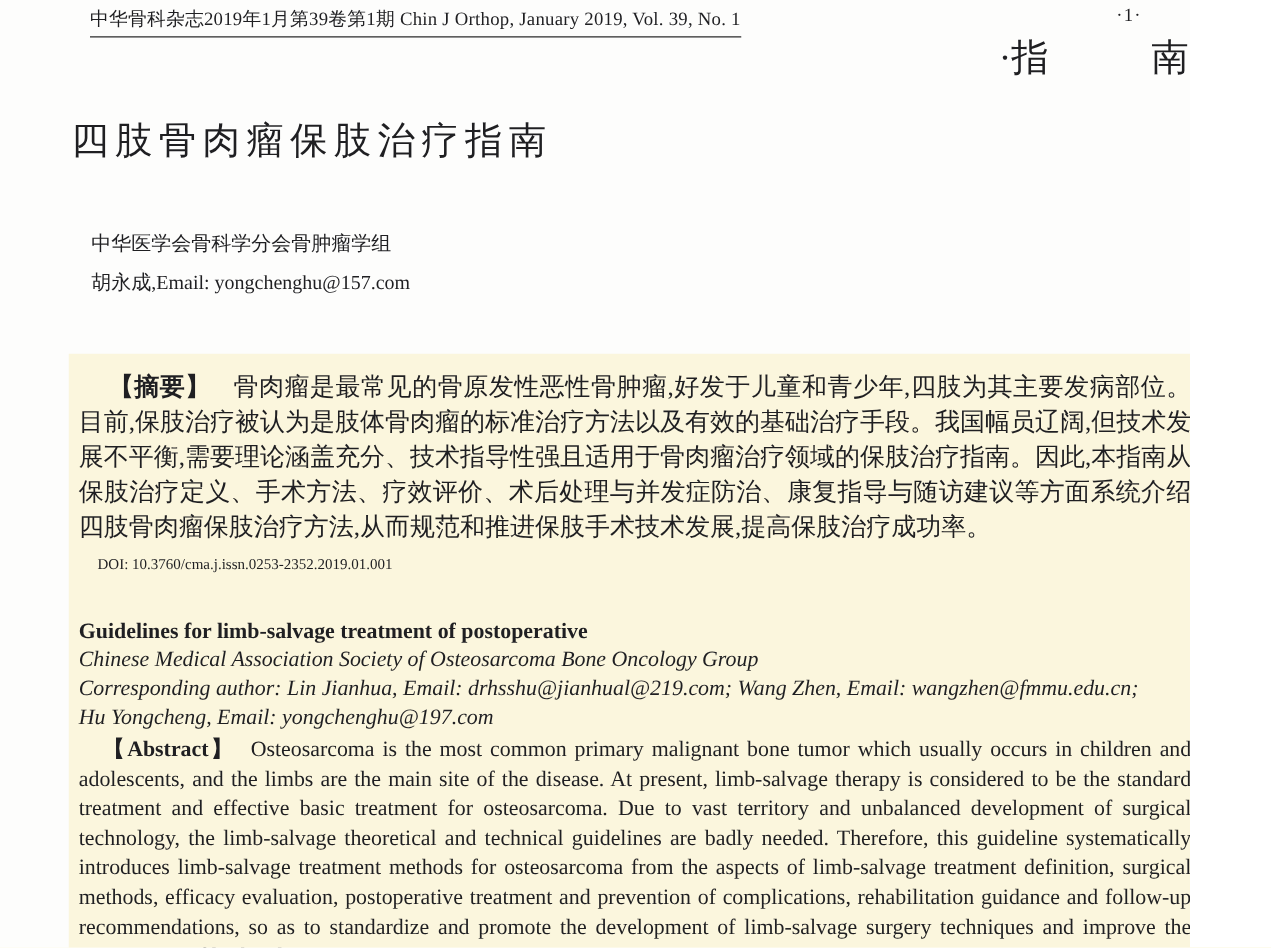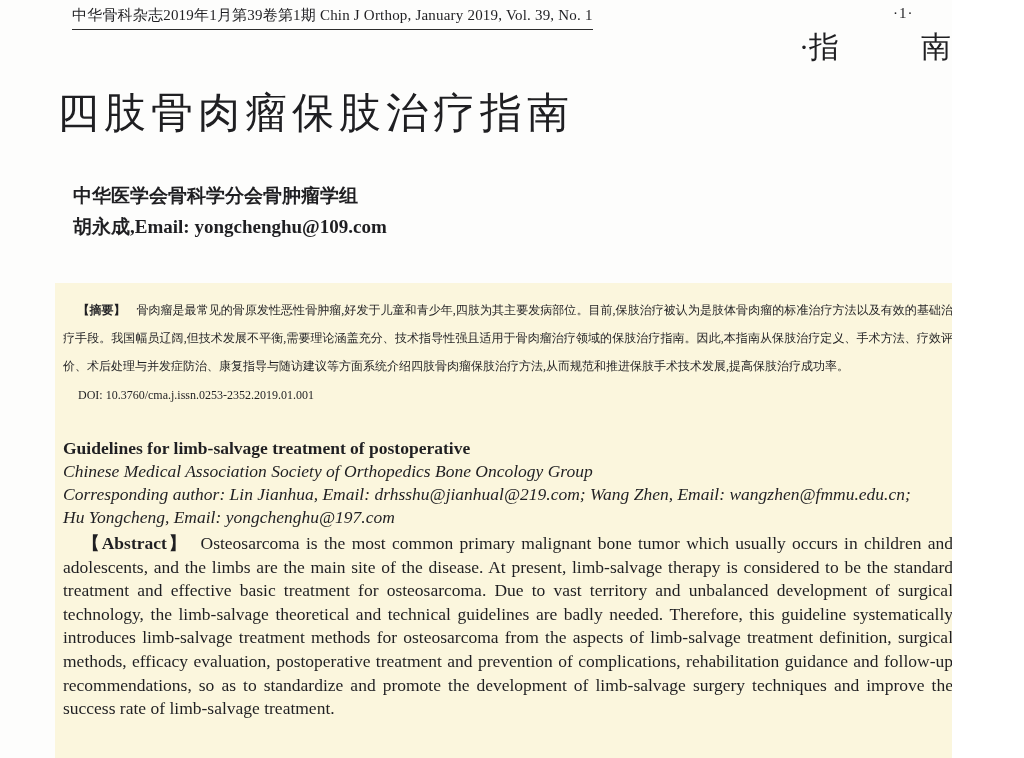--- a/index.html
+++ b/index.html
@@ -53,49 +53,48 @@
     font-size:30px;
     line-height:34px;
     white-space:nowrap;
   }
 
   
   .title{
     position:absolute;
     left:57px; top:88px;
     margin:0;
-    font-size:42px;
+    font-size:30px;
     font-weight:400;
     letter-spacing:5px;
     line-height:50px;
     white-space:nowrap;
   }
 
   
   .authors{
     position:absolute;
     left:73px; top:180px;
-    font-size:19px;
+    font-size:16px;
     line-height:31px;
-    font-weight:bold;
   }
   .authors p{margin:0;}
 
   
   .abstract-box{
     position:absolute;
     left:55px; top:283px;
     width:903px;
     height:500px;
     background:var(--abstract-bg);
     padding:13px 5px 0 8px;
   }
   .cn-abstract{
     margin:0;
-    font-size:12px;
+    font-size:20px;
     line-height:28px;
     text-align:justify;
     text-indent:1.2em;
   }
   .cn-abstract .label{font-weight:bold; margin-right:.9em;}
   .cn-doi{
     margin:1px 0 0;
     font-size:12px;
     line-height:28px;
     text-indent:1.25em;
@@ -124,34 +123,34 @@
 
   <div class="section-label">
     <span>·指</span>
     <span>南·</span>
   </div>
 
   <h1 class="title">四肢骨肉瘤保肢治疗指南</h1>
 
   <div class="authors">
     <p>中华医学会骨科学分会骨肿瘤学组</p>
-    <p>胡永成,Email: yongchenghu@109.com</p>
+    <p>胡永成,Email: yongchenghu@157.com</p>
   </div>
 
   <div class="abstract-box">
 
     <p class="cn-abstract">
       <span class="label">【摘要】</span><span>骨肉瘤是最常见的骨原发性恶性骨肿瘤,好发于儿童和青少年,四肢为其主要发病部位。目前,保肢治疗被认为是肢体骨肉瘤的标准治疗方法以及有效的基础治疗手段。我国幅员辽阔,但技术发展不平衡,需要理论涵盖充分、技术指导性强且适用于骨肉瘤治疗领域的保肢治疗指南。因此,本指南从保肢治疗定义、手术方法、疗效评价、术后处理与并发症防治、康复指导与随访建议等方面系统介绍四肢骨肉瘤保肢治疗方法,从而规范和推进保肢手术技术发展,提高保肢治疗成功率。</span>
     </p>
 
     <p class="cn-doi">DOI: 10.3760/cma.j.issn.0253-2352.2019.01.001</p>
 
     <div class="en-block">
       <p class="en-title">Guidelines for limb-salvage treatment of postoperative</p>
-      <p class="en-italic">Chinese Medical Association Society of Orthopedics Bone Oncology Group</p>
+      <p class="en-italic">Chinese Medical Association Society of Osteosarcoma Bone Oncology Group</p>
       <p class="en-italic">Corresponding author: Lin Jianhua, Email: drhsshu@jianhual@219.com; Wang Zhen, Email: wangzhen@fmmu.edu.cn;</p>
       <p class="en-italic">Hu Yongcheng, Email: yongchenghu@197.com</p>
 
       <p class="en-abstract">
         <span class="label">【Abstract】</span><span>Osteosarcoma is the most common primary malignant bone tumor which usually occurs in children and adolescents, and the limbs are the main site of the disease. At present, limb-salvage therapy is considered to be the standard treatment and effective basic treatment for osteosarcoma. Due to vast territory and unbalanced development of surgical technology, the limb-salvage theoretical and technical guidelines are badly needed. Therefore, this guideline systematically introduces limb-salvage treatment methods for osteosarcoma from the aspects of limb-salvage treatment definition, surgical methods, efficacy evaluation, postoperative treatment and prevention of complications, rehabilitation guidance and follow-up recommendations, so as to standardize and promote the development of limb-salvage surgery techniques and improve the success rate of limb-salvage treatment.</span>
       </p>
 
     </div>
 
   </div>

